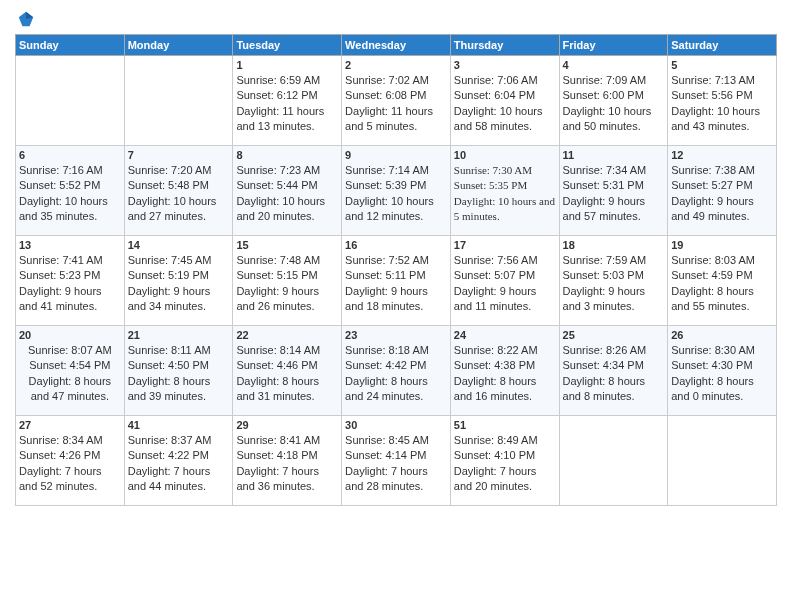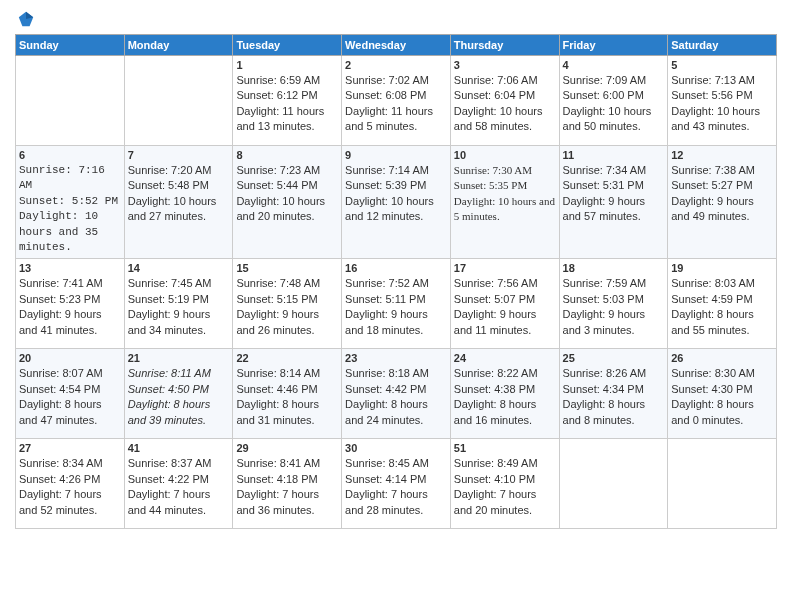--- a/index.html
+++ b/index.html
@@ -161,21 +161,21 @@
           <td>
             <span class="day-num">5</span>
             <div class="day-info" style="white-space: pre-line;">Sunrise: 7:13 AM
 Sunset: 5:56 PM
 Daylight: 10 hours and 43 minutes.</div>
           </td>
         </tr>
         <tr>
           <td>
             <span class="day-num">6</span>
-            <div class="day-info" style="white-space: pre-line; font-family: Liberation Mono, monospace;">Sunrise: 7:16 AM
+            <div class="day-info" style="white-space: pre-line;">Sunrise: 7:16 AM
 Sunset: 5:52 PM
 Daylight: 10 hours and 35 minutes.</div>
           </td>
           <td>
             <span class="day-num">7</span>
             <div class="day-info" style="white-space: pre-line;">Sunrise: 7:20 AM
 Sunset: 5:48 PM
 Daylight: 10 hours and 27 minutes.</div>
           </td>
           <td>
@@ -249,27 +249,27 @@
           <td>
             <span class="day-num">19</span>
             <div class="day-info" style="white-space: pre-line;">Sunrise: 8:03 AM
 Sunset: 4:59 PM
 Daylight: 8 hours and 55 minutes.</div>
           </td>
         </tr>
         <tr>
           <td>
             <span class="day-num">20</span>
-            <div class="day-info" style="white-space: pre-line;">Sunrise: 8:07 AM
+            <div class="day-info" style="white-space: pre-line; text-align: center;">Sunrise: 8:07 AM
 Sunset: 4:54 PM
 Daylight: 8 hours and 47 minutes.</div>
           </td>
           <td>
             <span class="day-num">21</span>
-            <div class="day-info" style="white-space: pre-line; font-style: italic;">Sunrise: 8:11 AM
+            <div class="day-info" style="white-space: pre-line;">Sunrise: 8:11 AM
 Sunset: 4:50 PM
 Daylight: 8 hours and 39 minutes.</div>
           </td>
           <td>
             <span class="day-num">22</span>
             <div class="day-info" style="white-space: pre-line;">Sunrise: 8:14 AM
 Sunset: 4:46 PM
 Daylight: 8 hours and 31 minutes.</div>
           </td>
           <td>

